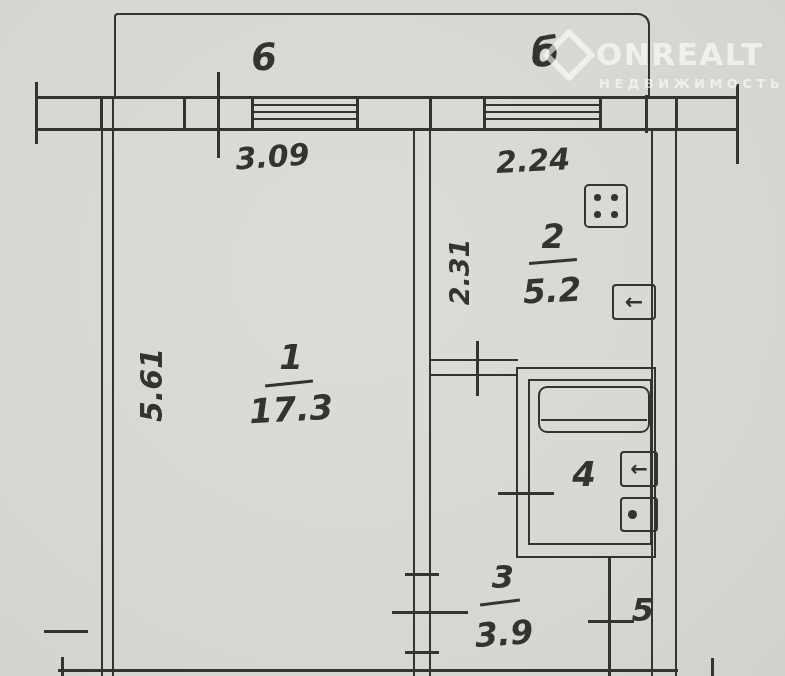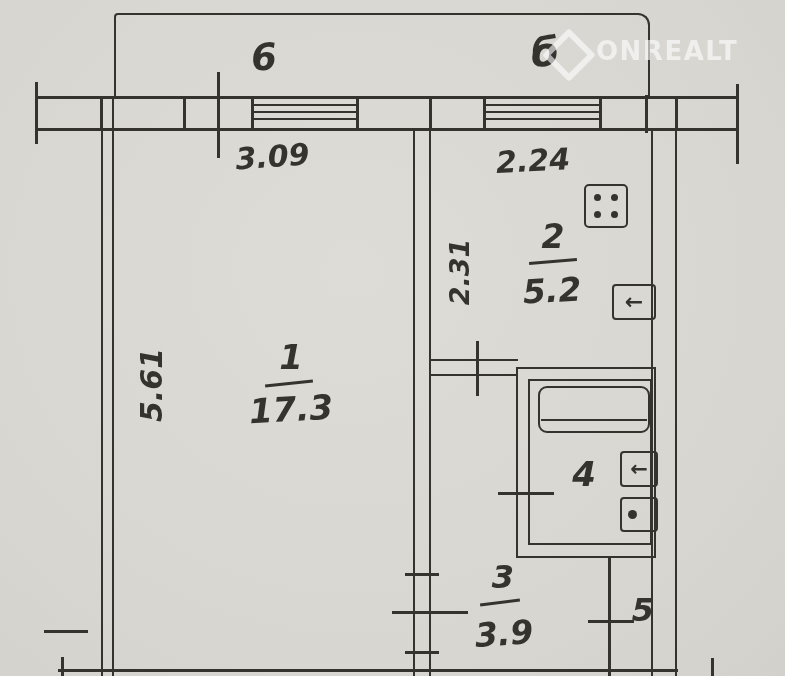--- a/index.html
+++ b/index.html
@@ -25,21 +25,21 @@
     font-style:italic;font-weight:600;color:var(--ink);line-height:1;white-space:nowrap;
   }
   .dot{position:absolute;background:var(--ink);border-radius:50%;}
   .arrow{font-style:normal;font-weight:700;}
   #watermark{position:absolute;left:540px;top:14px;width:240px;height:84px;}
   #wm-logo{
     position:absolute;left:10px;top:22px;width:26px;height:26px;
     border:6px solid var(--wm);transform:rotate(45deg);border-radius:3px;
   }
   #wm-brand{
-    position:absolute;left:56px;top:22px;font-size:26px;font-weight:700;
+    position:absolute;left:56px;top:22px;font-size:31px;font-weight:700;
     letter-spacing:1.5px;color:var(--wm);font-style:normal;
   }
   #wm-sub{
     position:absolute;left:59px;top:62px;font-size:13px;font-weight:600;
     letter-spacing:4.5px;color:var(--wm);font-style:normal;
   }
 </style>
 </head>
 <body>
 
@@ -129,14 +129,15 @@
     <div class="ln" style="left:480px;top:601px;width:40px;height:3px;transform:rotate(-7deg);"></div>
     <div class="txt" style="left:469px;top:614px;width:70px;height:38px;font-size:33px;transform:rotate(-4deg);">3.9</div>
 
     <div class="txt" style="left:559px;top:455px;width:50px;height:38px;font-size:34px;">4</div>
     <div class="txt" style="left:618px;top:591px;width:50px;height:38px;font-size:32px;">5</div>
   </div>
 
   <div id="watermark">
     <div id="wm-logo"></div>
     <div id="wm-brand">ONREALT</div>
+    <div id="wm-sub">НЕДВИЖИМОСТЬ</div>
   </div>
 </div>
 
 </body></html>

